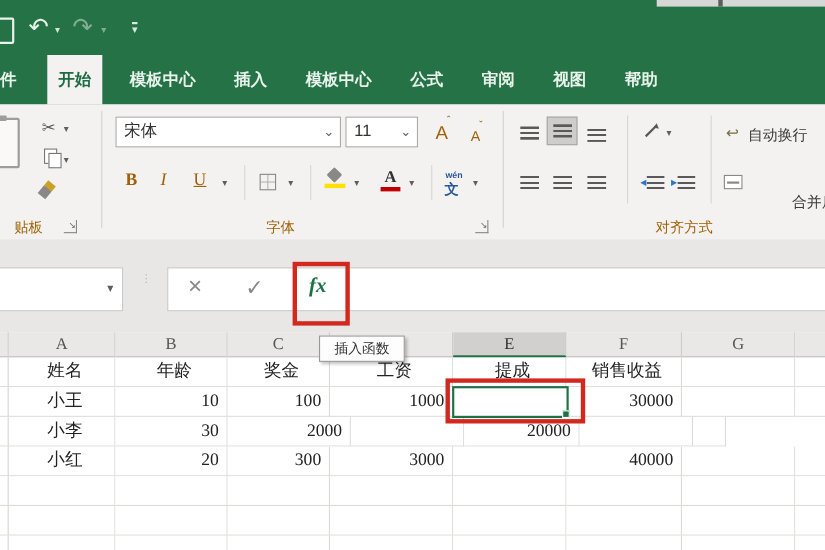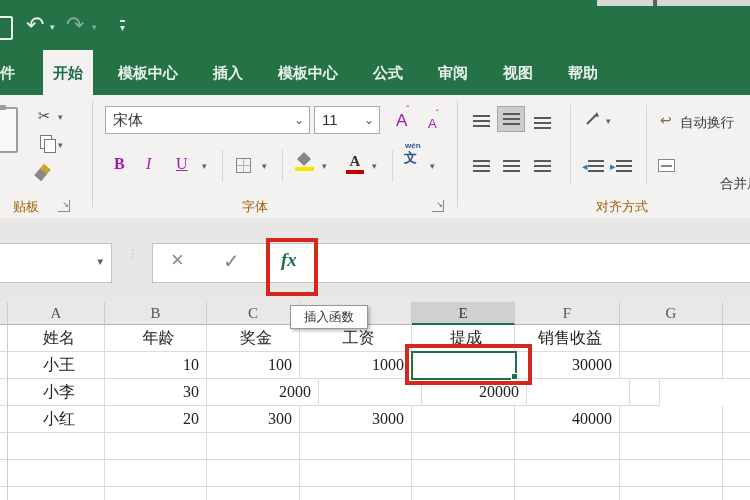--- a/index.html
+++ b/index.html
@@ -35,21 +35,21 @@
   .paste-icon{position:absolute;left:-12px;top:12px;width:26px;height:42px;border:2px solid #9f9d9b;border-radius:2px;background:#faf9f8;}
   .paste-icon::before{content:"";position:absolute;left:6px;top:-4px;width:10px;height:5px;background:#9f9d9b;border-radius:1px;}
   .scissors{position:absolute;left:38px;top:12px;font-size:15px;color:#555;}
   .copy-icon{position:absolute;left:40px;top:40px;width:10px;height:12px;border:1px solid #777;background:#fff;}
   .copy-icon::after{content:"";position:absolute;left:3px;top:3px;width:10px;height:12px;border:1px solid #777;background:#fff;}
   .brush-icon{position:absolute;left:38px;top:70px;width:9px;height:15px;transform:rotate(40deg);background:linear-gradient(#c9a227 40%,#8a8886 40%);}
   .small-dd{position:absolute;font-size:9px;color:#605e5c;}
   
   .combo{position:absolute;top:11px;height:28px;background:#fff;border:1px solid #acaaa8;box-sizing:border-box;font-size:15px;color:#323130;line-height:26px;padding-left:7px;}
   .combo .chev{position:absolute;right:5px;top:0;font-size:12px;color:#605e5c;}
-  .fontbtn{position:absolute;font-size:16px;color:#a21caf;}
+  .fontbtn{position:absolute;font-size:16px;color:#a16207;}
   .grow-a{font-size:17px;} .grow-a sup,.shrink-a sup{font-size:9px;position:relative;top:-7px;left:-1px;}
   .shrink-a{font-size:13px;}
   .bold-b{font-weight:700;font-family:"Liberation Serif","DejaVu Serif",serif;}
   .ital-i{font-style:italic;font-family:"Liberation Serif","DejaVu Serif",serif;}
   .und-u{text-decoration:underline;font-family:"Liberation Serif","DejaVu Serif",serif;}
   .grid-icon{position:absolute;width:15px;height:15px;border:1px solid #8a8886;box-sizing:border-box;
     background-image:linear-gradient(#b5b3b1,#b5b3b1),linear-gradient(#b5b3b1,#b5b3b1);
     background-size:1px 100%,100% 1px;background-position:center,center;background-repeat:no-repeat;}
   .fill-icon{position:absolute;width:20px;height:18px;}
   .fill-icon .bucket{position:absolute;left:4px;top:1px;width:10px;height:10px;background:#8a8886;transform:rotate(45deg);border-radius:1px;}
@@ -165,21 +165,21 @@
   <div class="fill-icon" style="left:295px;top:58px;">
     <span class="bucket"></span>
       <span class="bar"></span>
   </div>
   <div class="small-dd" style="left:322px;top:66px;">▾</div>
   <div class="fontcolor" style="left:346px;top:58px;">
     <span>A</span><span class="bar"></span>
   </div>
   <div class="small-dd" style="left:372px;top:66px;">▾</div>
   <div class="vsep2" style="left:392px;top:55px;height:32px;"></div>
-  <div class="phonetic" style="left:404px;top:54px;">
+  <div class="phonetic" style="left:404px;top:68px;">
     <i>wén</i><span>文</span>
   </div>
   <div class="small-dd" style="left:430px;top:66px;">▾</div>
   <div class="grouplabel" style="left:225px;width:60px;">字体</div>
   <div class="launcher" style="left:432px;">↘</div>
   <div class="vsep" style="left:457px;"></div>
 
   <div class="bars" style="left:473px;top:20px;"></div>
   <div class="selwrap" style="left:497px;top:11px;">
       <span class="bars"></span>

